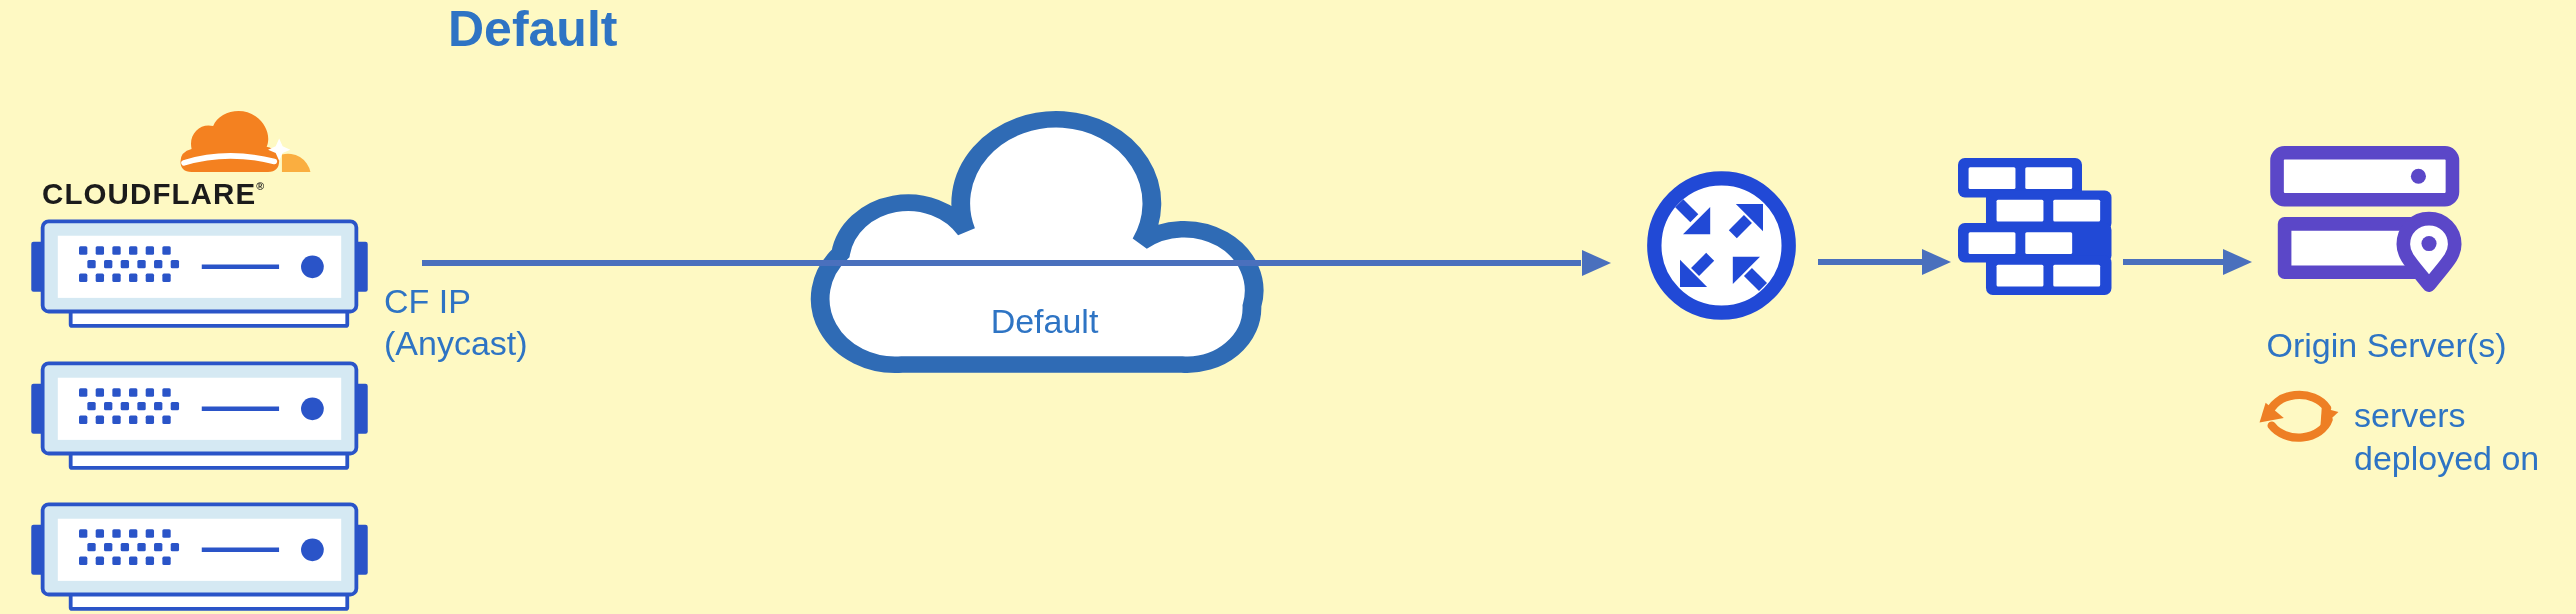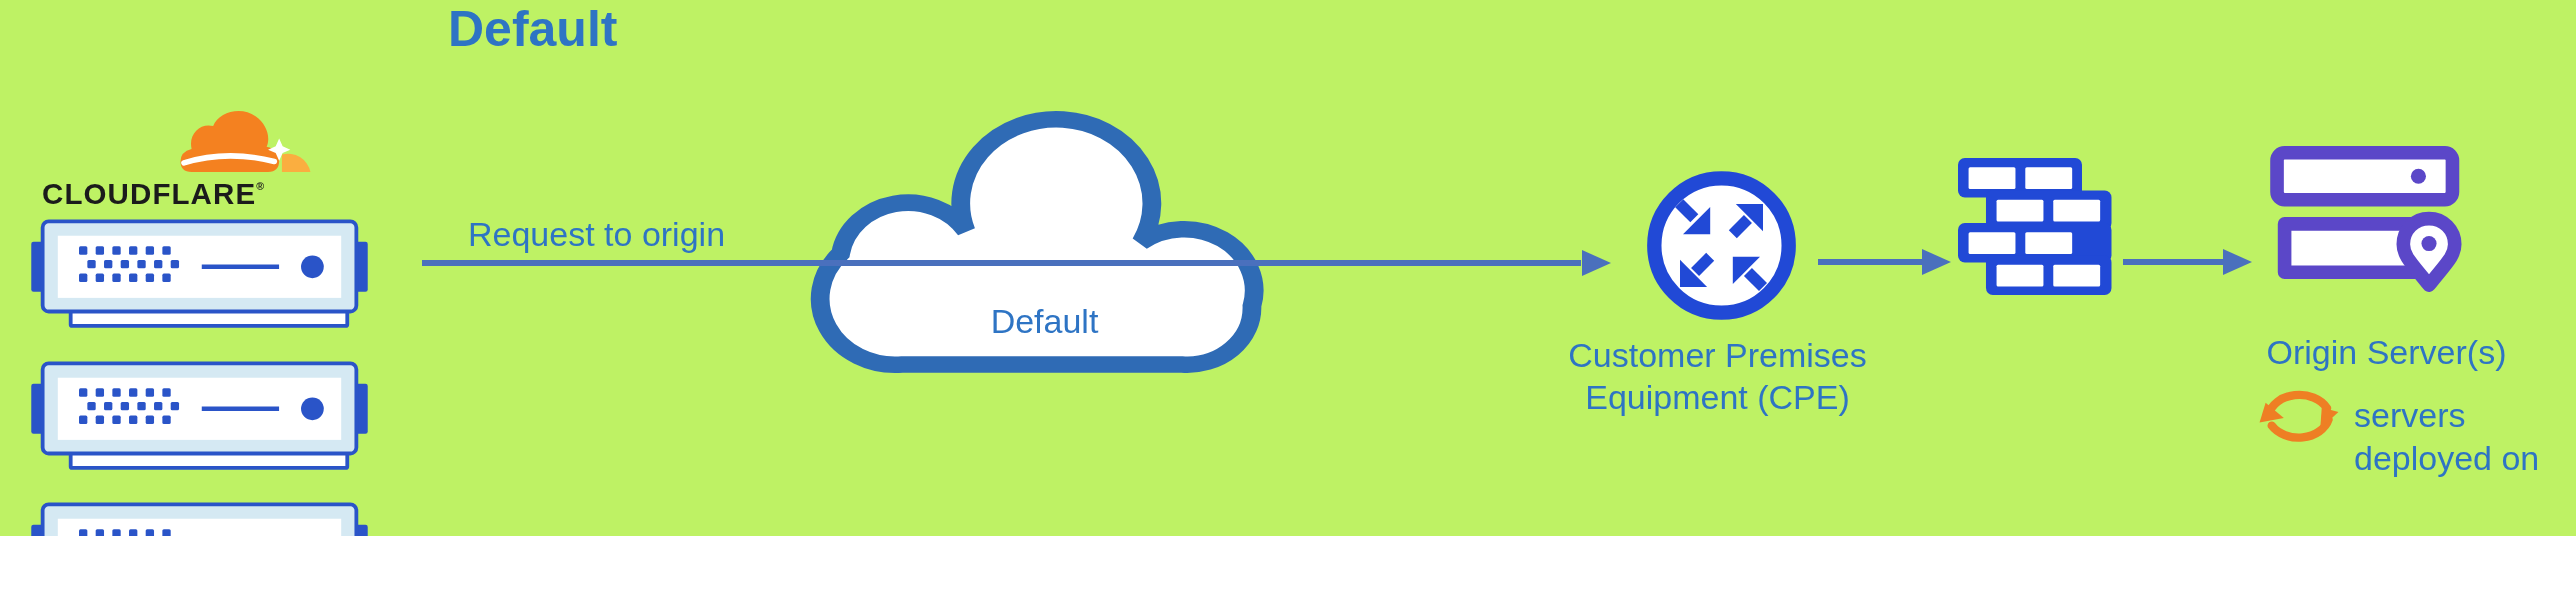--- a/index.html
+++ b/index.html
@@ -1,16 +1,16 @@
 <!DOCTYPE html>
 <html style="font-size:12px"><head>
 <meta charset="utf-8">
 <style>
   html,body{margin:0;padding:0;background:#ffffff;}
-  .canvas{position:relative;width:2576px;height:536px;background:#bef264;overflow:hidden;
+  .canvas{position:relative;width:2576px;height:614px;background:#fef9c3;overflow:hidden;
           font-family:"Liberation Sans", sans-serif;}
   .abs{position:absolute;}
   .title{position:absolute;left:448px;top:0px;font-size:50px;font-weight:600;color:#2E74C4;}
   .lbl{position:absolute;color:#2E74C4;font-size:34px;line-height:42px;font-weight:400;}
   .lbl.center{text-align:center;}
   .wordmark{position:absolute;left:42px;top:177px;font-size:29.5px;font-weight:900;
             color:#1B1B1B;letter-spacing:1.1px;white-space:nowrap;}
   .wordmark sup{font-size:10.6px;vertical-align:13.6px;font-weight:700;}
   .flow-line{position:absolute;height:6px;background:#4A70BD;}
   .ahead{position:absolute;width:0;height:0;border-top:13px solid transparent;
@@ -128,40 +128,39 @@
   </svg>
 </div>
 
   <svg style="left:821px;top:111px" width="448" height="261" viewBox="55 -8 525 348" preserveAspectRatio="none">
     <path d="M 150 330 A 88 88 0 0 1 78 182 A 80 80 0 0 1 225 152 A 112 112 0 1 1 430 167 A 82 82 0 0 1 560 252 A 76 76 0 0 1 478 330 Z" fill="#ffffff" stroke="#2F6BB5" stroke-width="22"></path>
   </svg>
 
   <div class="flow-line" style="left:422px;top:260px;width:1159px"></div>
   <div class="ahead" style="left:1582px;top:250px"></div>
 
-  <div class="lbl" style="left:468px;top:213px">Request to origin</div>
+  <div class="lbl" style="left:384px;top:280px">
+    <div>CF IP</div>
+    <div>(Anycast)</div>
+  </div>
   <div class="lbl center" style="left:893px;top:300px;width:303px">Default</div>
 
   <svg style="left:1646px;top:170px" width="151" height="151" viewBox="0 0 200 200">
     <circle cx="100" cy="100" r="89" fill="#ffffff" stroke="#2149D6" stroke-width="19"></circle>
     <g stroke="#2149D6" stroke-width="15" fill="#2149D6">
       <line x1="44" y1="44" x2="64" y2="64"></line>
       <polygon points="85,49 85,85 49,85" stroke="none"></polygon>
       <line x1="115" y1="85" x2="135" y2="65"></line>
       <polygon points="119,45 155,45 155,81" stroke="none"></polygon>
       <line x1="85" y1="115" x2="65" y2="135"></line>
       <polygon points="45,119 45,155 81,155" stroke="none"></polygon>
       <line x1="155" y1="155" x2="135" y2="135"></line>
       <polygon points="115,115 151,115 115,151" stroke="none"></polygon>
     </g>
   </svg>
-  <div class="lbl center" style="left:1551px;top:334px;width:333px">
-    <div>Customer Premises</div>
-    <div>Equipment (CPE)</div>
-  </div>
 
   <div class="flow-line" style="left:1818px;top:259px;width:104px"></div>
   <div class="ahead" style="left:1922px;top:249px"></div>
 
   <svg style="left:1958px;top:158px" width="155" height="140" viewBox="0 0 205 185">
     <g fill="#2149D6">
       <rect x="0" y="0" width="164" height="52" rx="9"></rect>
       <rect x="37" y="43" width="166" height="52" rx="9"></rect>
       <rect x="0" y="86" width="203" height="52" rx="9"></rect>
       <rect x="37" y="129" width="166" height="52" rx="9"></rect>
@@ -183,21 +182,21 @@
 
   <svg style="left:2270px;top:146px" width="191" height="155" viewBox="0 0 252 205">
     <g stroke="#5B47C8" stroke-width="18" fill="#ffffff" stroke-linejoin="round">
       <rect x="9" y="9" width="232" height="62" rx="10"></rect>
       <path d="M 19 103 H 207 L 196 167 H 19 Z"></path>
       <path d="M 210 96 C 229 96 244 111 244 130 C 244 146 232 156 210 184 C 188 156 176 146 176 130 C 176 111 191 96 210 96 Z"></path>
     </g>
     <circle cx="196" cy="40" r="10" fill="#5B47C8"></circle>
     <circle cx="210" cy="129" r="10" fill="#5B47C8"></circle>
   </svg>
-  <div class="lbl center" style="left:2235px;top:331px;width:303px">Origin Server(s)</div>
+  <div class="lbl center" style="left:2235px;top:324px;width:303px">Origin Server(s)</div>
 
   <svg style="left:2255px;top:383px" width="88" height="67" viewBox="0 0 116 88">
     <g stroke="#EE7F24" stroke-width="11" fill="none" stroke-linecap="round">
       <path d="M 18 42 A 41 32 0 0 1 95 33"></path>
       <path d="M 22 56 A 41 32 0 0 0 97 48"></path>
     </g>
     <g fill="#EE7F24">
       <polygon points="6,52 14,26 38,46"></polygon>
       <polygon points="110,38 86,60 88,32"></polygon>
     </g>

